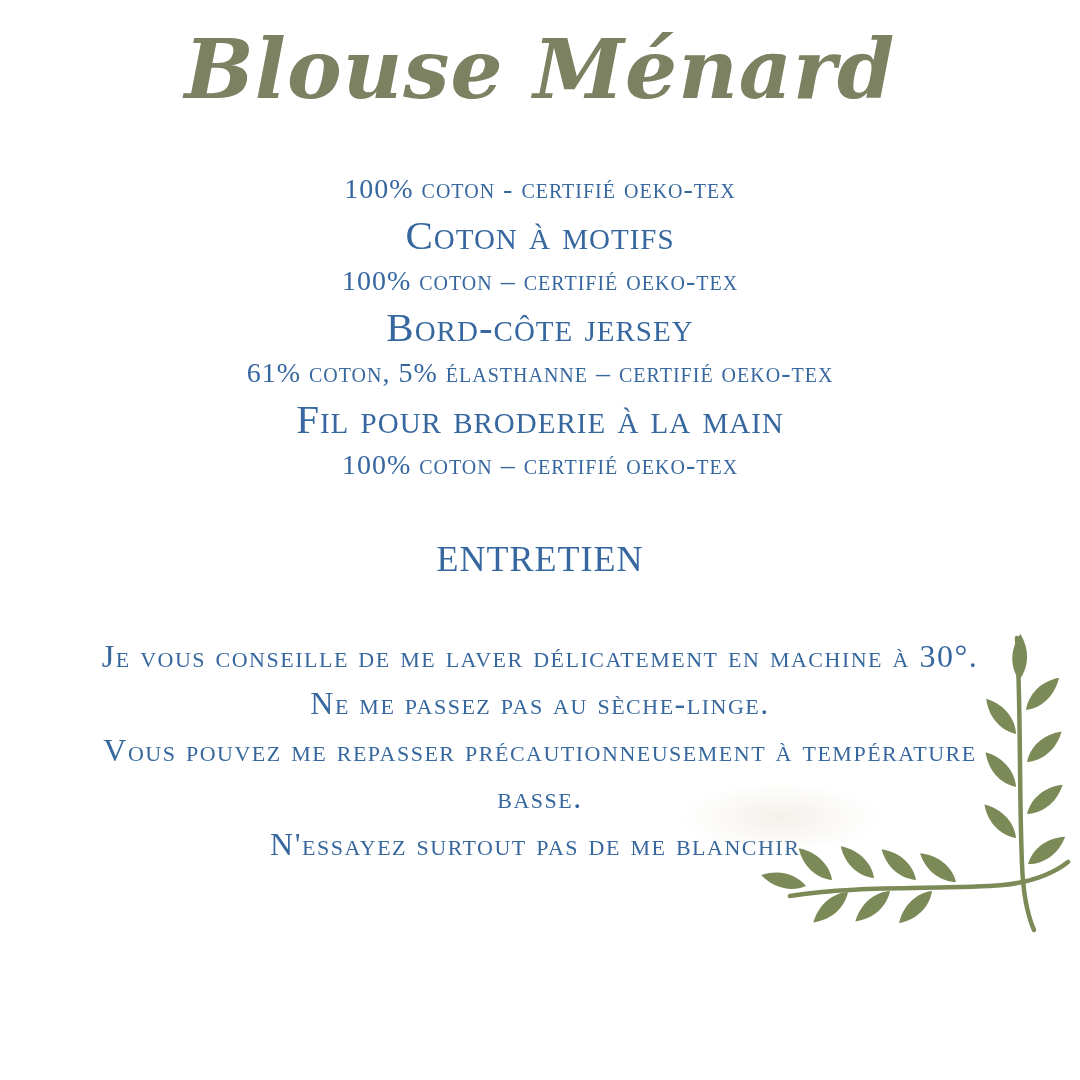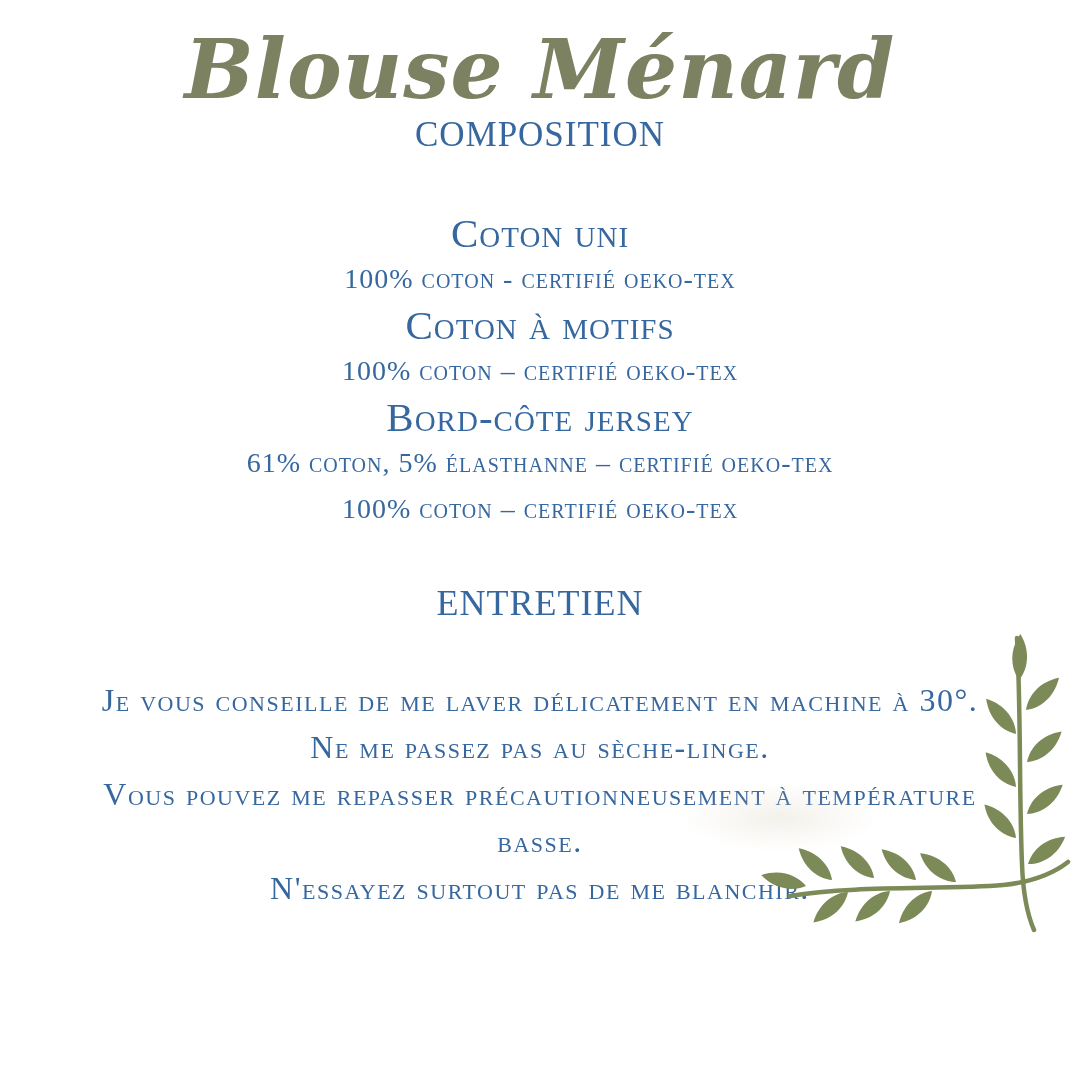--- a/index.html
+++ b/index.html
@@ -75,29 +75,28 @@
     pointer-events: none;
   }
 </style>
 </head>
 <body>
 
 <div class="poster">
 
   <h1 class="title">Blouse Ménard</h1>
 
-  <div class="section-label">COMPOSITION</div>
 
   <div class="comp-list">
-    <div class="comp-heading">Coton uni</div>
     <div class="comp-detail">100% coton - certifié oeko-tex</div>
     <div class="comp-heading">Coton à motifs</div>
     <div class="comp-detail">100% coton – certifié oeko-tex</div>
     <div class="comp-heading">Bord-côte jersey</div>
     <div class="comp-detail">61% coton, 5% élasthanne – certifié oeko-tex</div>
+    <div class="comp-heading">Fil pour broderie à la main</div>
     <div class="comp-detail">100% coton – certifié oeko-tex</div>
   </div>
 
   <div class="section-label entretien-label">ENTRETIEN</div>
 
   <div class="care-block">
     <p>Je vous conseille de me laver délicatement en machine à 30°.</p>
     <p>Ne me passez pas au sèche-linge.</p>
     <p>Vous pouvez me repasser précautionneusement à température basse.</p>
     <p>N'essayez surtout pas de me blanchir.</p>

